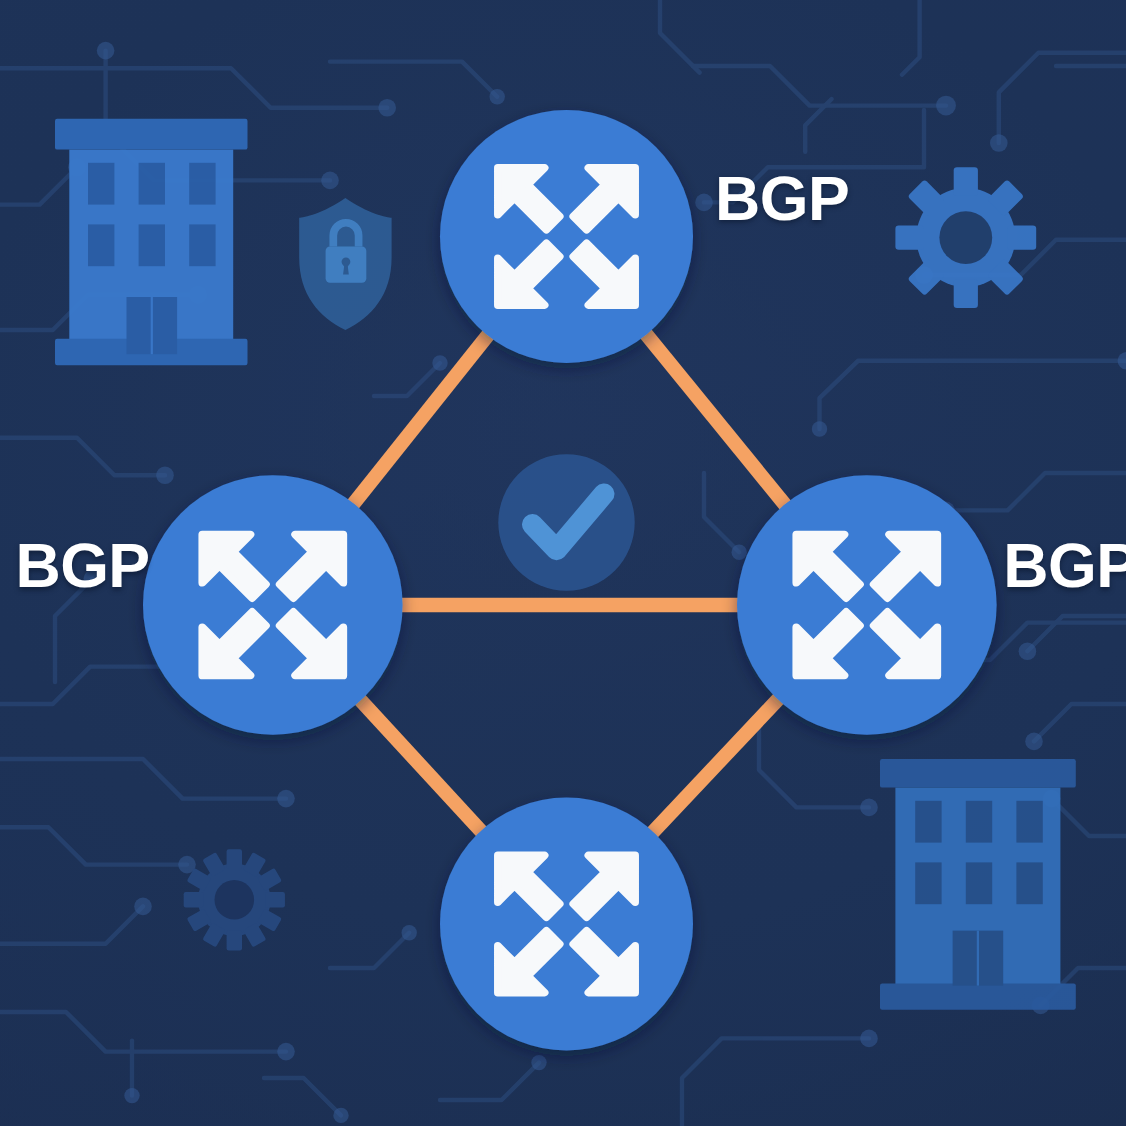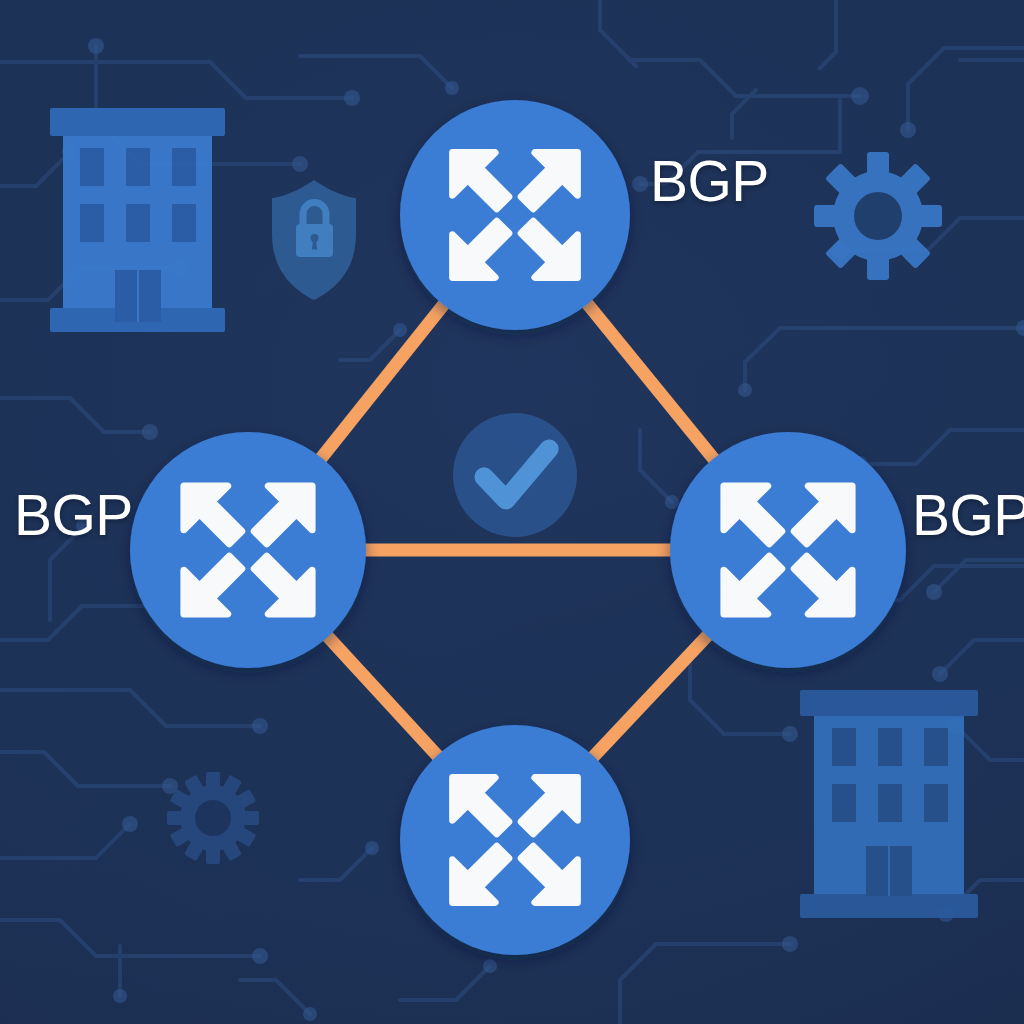--- a/index.html
+++ b/index.html
@@ -20,21 +20,21 @@
     position: absolute;
     left: 0;
     top: 0;
     width: 1024px;
     height: 1024px;
     display: block;
   }
   .label-bgp {
     position: absolute;
     color: #ffffff;
-    font-weight: normal;
+    font-weight: bold;
     font-size: 57px;
     letter-spacing: -0.5px;
     line-height: 1;
     white-space: nowrap;
     text-shadow: 0 2px 5px rgba(8,18,38,0.55);
     text-align: right;
     -webkit-font-smoothing: antialiased;
   }
 </style>
 </head>

